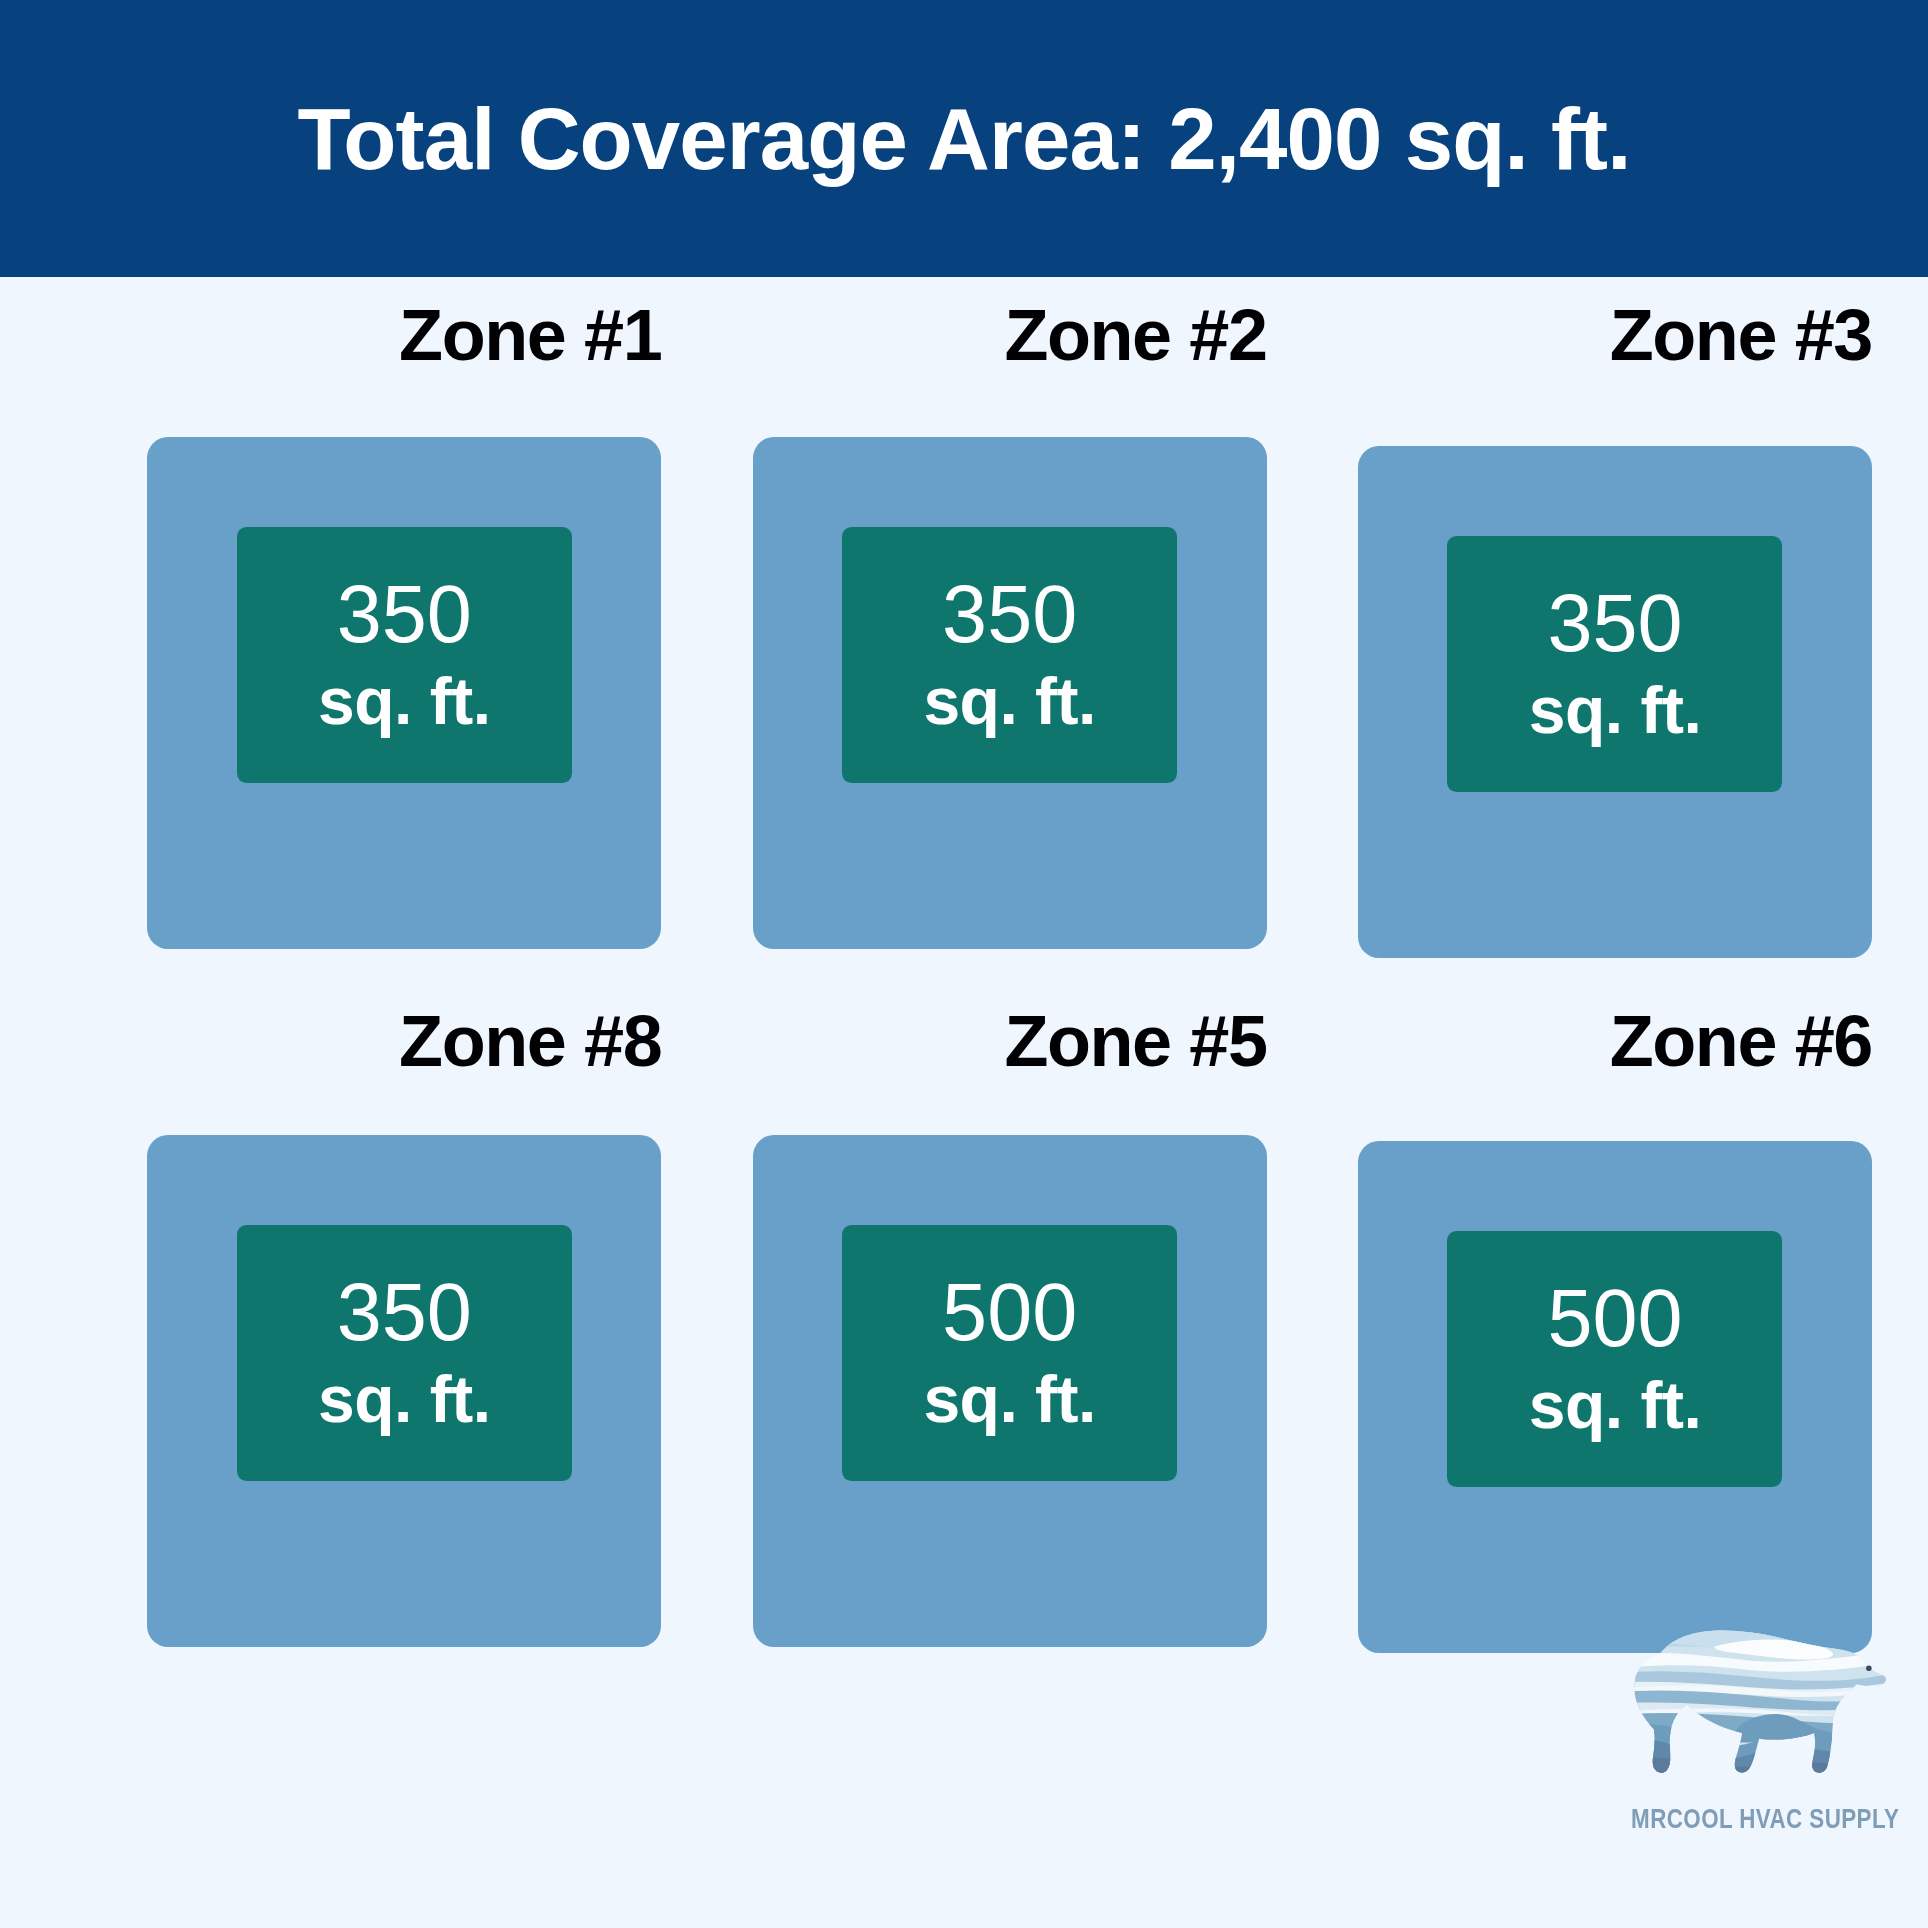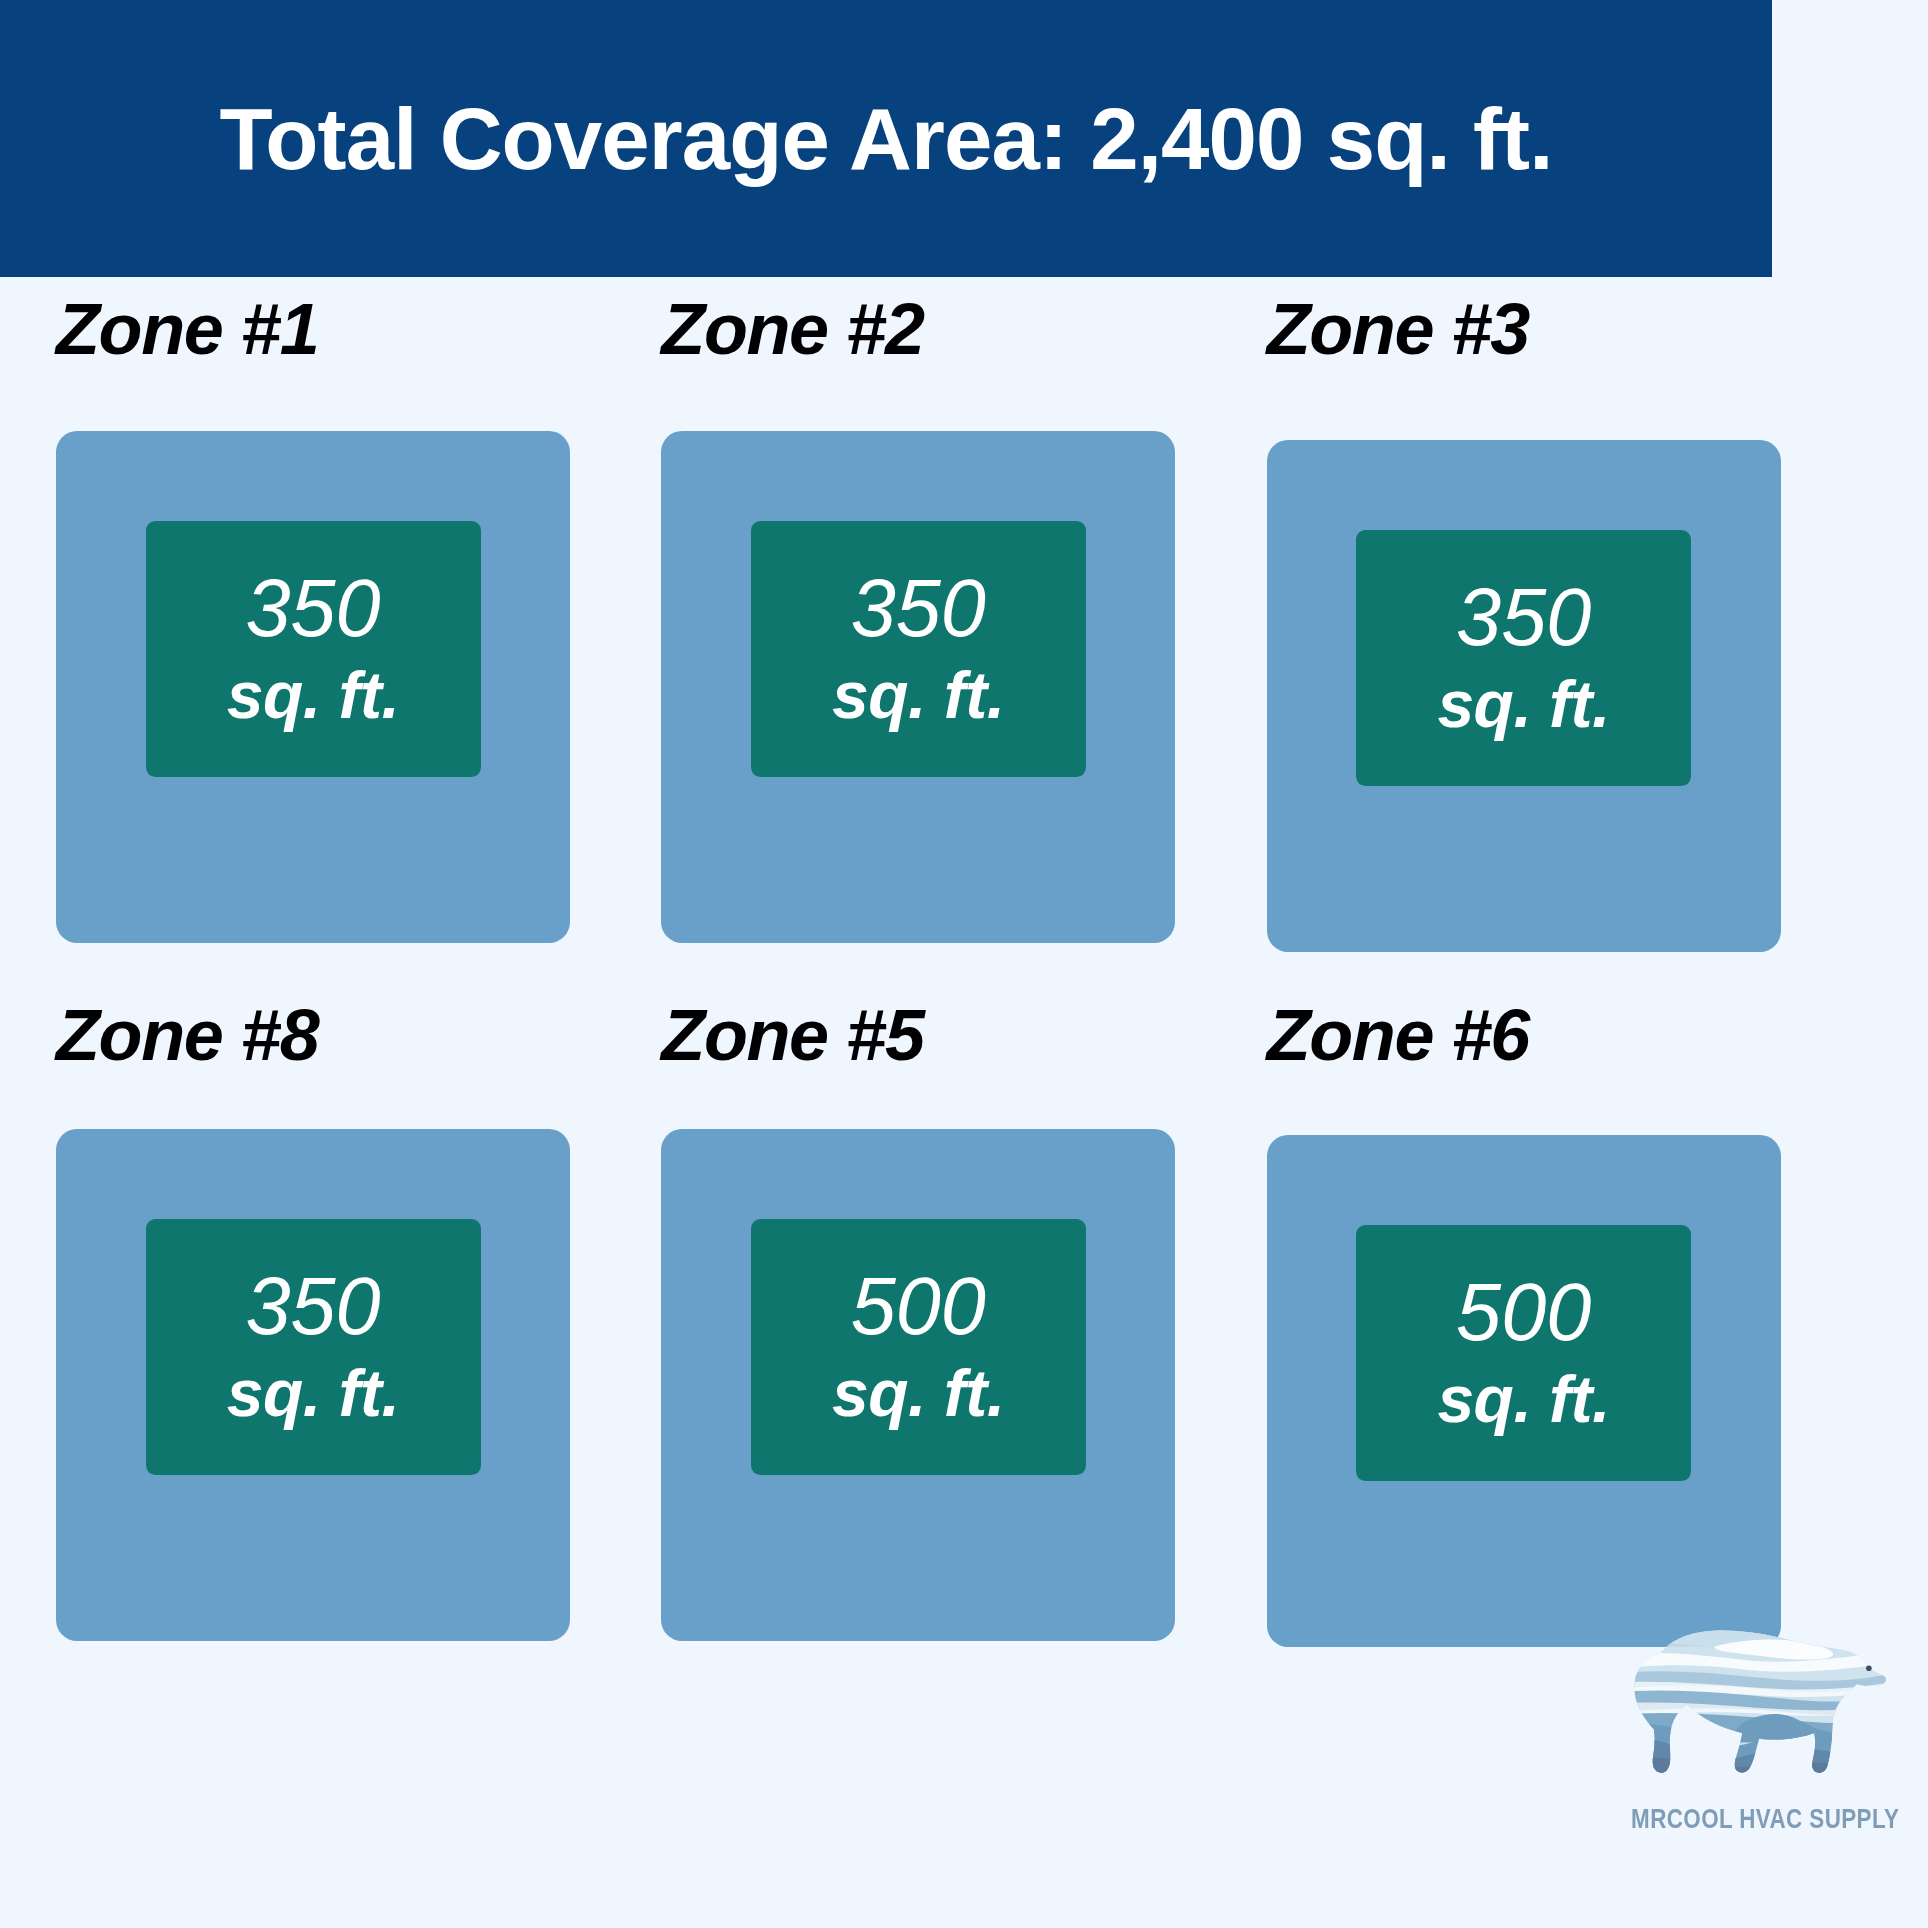--- a/index.html
+++ b/index.html
@@ -12,21 +12,21 @@
   #page {
     position:relative;
     width:1928px; height:1928px;
     background:#eff6fd;
   }
 
   
   .header-band {
     position:absolute;
     left:0; top:0;
-    width:1772px; height:277px;
+    width:1928px; height:277px;
     background:#07427e;
     display:flex;
     align-items:center;
     justify-content:center;
   }
   .header-title {
     color:#ffffff;
     font-size:87px;
     font-weight:bold;
     letter-spacing:-0.9px;
@@ -44,23 +44,22 @@
     display:grid;
     grid-template-columns:1fr 1fr 1fr;
     grid-template-rows:1fr 1fr;
     column-gap:0;
     row-gap:0;
     padding:0 56px;
   }
   .zone-cell {
     display:flex;
     flex-direction:column;
-    align-items:flex-start;
-    padding-top:16px;
-    font-style:italic;
+    align-items:flex-end;
+    padding-top:22px;
   }
   .zone-label {
     font-size:72px;
     font-weight:bold;
     color:#010103;
     letter-spacing:-1.4px;
     line-height:1;
     margin-bottom:0;
     white-space:nowrap;
   }

